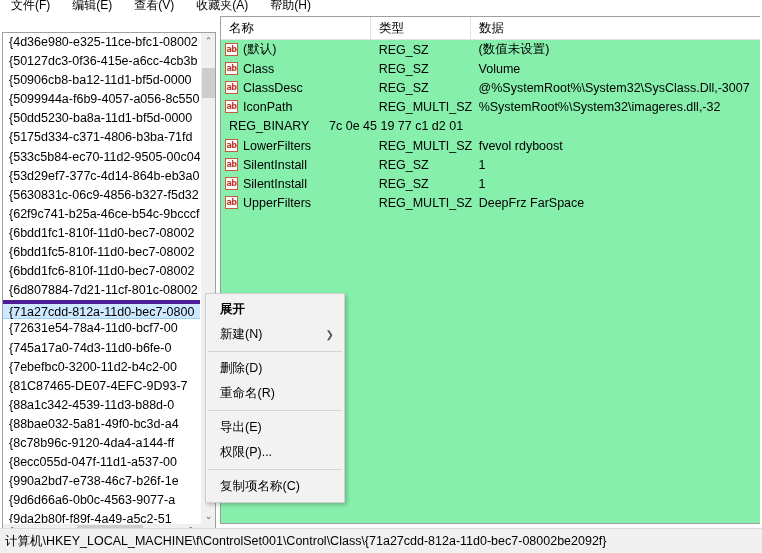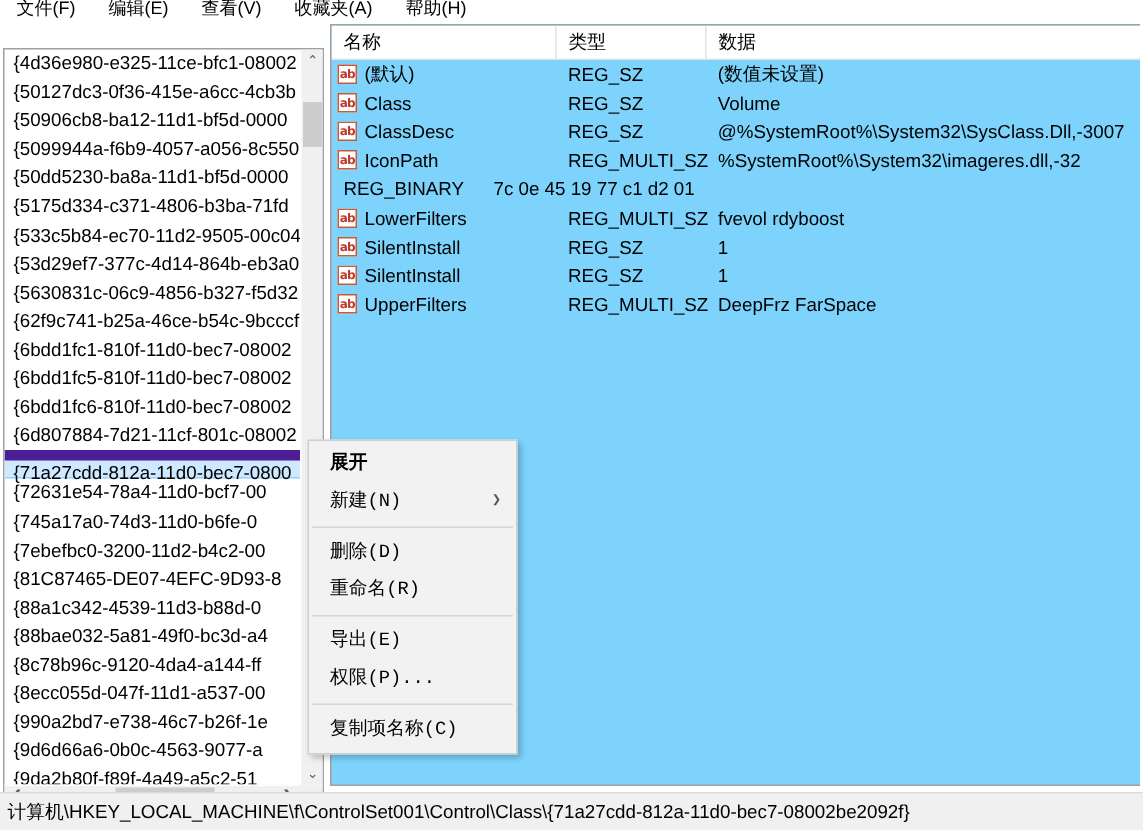--- a/index.html
+++ b/index.html
@@ -74,21 +74,21 @@
     line-height: 19.1px;
     padding-left: 6px;
     white-space: nowrap;
     font-size: 12.5px;
     color: #000;
     box-sizing: border-box;
     cursor: default;
   }
   .tree-row.selected {
     background: #cde8ff;
-    border-top: 7px solid #4c1d95;
+    border-top: 4px solid #4c1d95;
     border-bottom: 1px solid #9fd1f7;
     line-height: 17.1px;
   }
 
   
   #tree-vscroll {
     position: absolute;
     right: 0px; top: 0px;
     width: 15px;
     height: 491px;
@@ -169,21 +169,21 @@
     height: 508px;
     background: #ffffff;
   }
 
   
   #values-pane {
     position: absolute;
     left: 220px; top: 2px;
     width: 540px;
     height: 508px;
-    background: #7dd3fc;
+    background: #86efac;
     border: 1px solid #a0a0a0;
     border-right: none;
     box-sizing: border-box;
     overflow: hidden;
   }
   #values-header {
     display: flex;
     height: 22px;
     background: #ffffff;
     border-bottom: 1px solid #e2e2e2;
@@ -304,21 +304,20 @@
   }
   .cm-item {
     height: 25px;
     line-height: 25px;
     padding-left: 14px;
     font-size: 12.5px;
     color: #000;
     white-space: nowrap;
     position: relative;
     cursor: default;
-    font-family: Liberation Mono, monospace;
   }
   .cm-item.bold { font-weight: bold; }
   .cm-sep {
     height: 1px;
     background: #d6d6d6;
     margin: 4px 2px 4px 2px;
   }
   .cm-arrow {
     position: absolute;
     right: 10px; top: 0;
@@ -355,21 +354,21 @@
         <div class="tree-row">{5630831c-06c9-4856-b327-f5d32</div>
         <div class="tree-row">{62f9c741-b25a-46ce-b54c-9bcccf</div>
         <div class="tree-row">{6bdd1fc1-810f-11d0-bec7-08002</div>
         <div class="tree-row">{6bdd1fc5-810f-11d0-bec7-08002</div>
         <div class="tree-row">{6bdd1fc6-810f-11d0-bec7-08002</div>
         <div class="tree-row">{6d807884-7d21-11cf-801c-08002</div>
         <div class="tree-row selected">{71a27cdd-812a-11d0-bec7-0800</div>
         <div class="tree-row">{72631e54-78a4-11d0-bcf7-00</div>
         <div class="tree-row">{745a17a0-74d3-11d0-b6fe-0</div>
         <div class="tree-row">{7ebefbc0-3200-11d2-b4c2-00</div>
-        <div class="tree-row">{81C87465-DE07-4EFC-9D93-8</div>
+        <div class="tree-row">{81C87465-DE07-4EFC-9D93-7</div>
         <div class="tree-row">{88a1c342-4539-11d3-b88d-0</div>
         <div class="tree-row">{88bae032-5a81-49f0-bc3d-a4</div>
         <div class="tree-row">{8c78b96c-9120-4da4-a144-ff</div>
         <div class="tree-row">{8ecc055d-047f-11d1-a537-00</div>
         <div class="tree-row">{990a2bd7-e738-46c7-b26f-1e</div>
         <div class="tree-row">{9d6d66a6-0b0c-4563-9077-a</div>
         <div class="tree-row">{9da2b80f-f89f-4a49-a5c2-51</div>
       </div>
 
     <div id="tree-vscroll">

